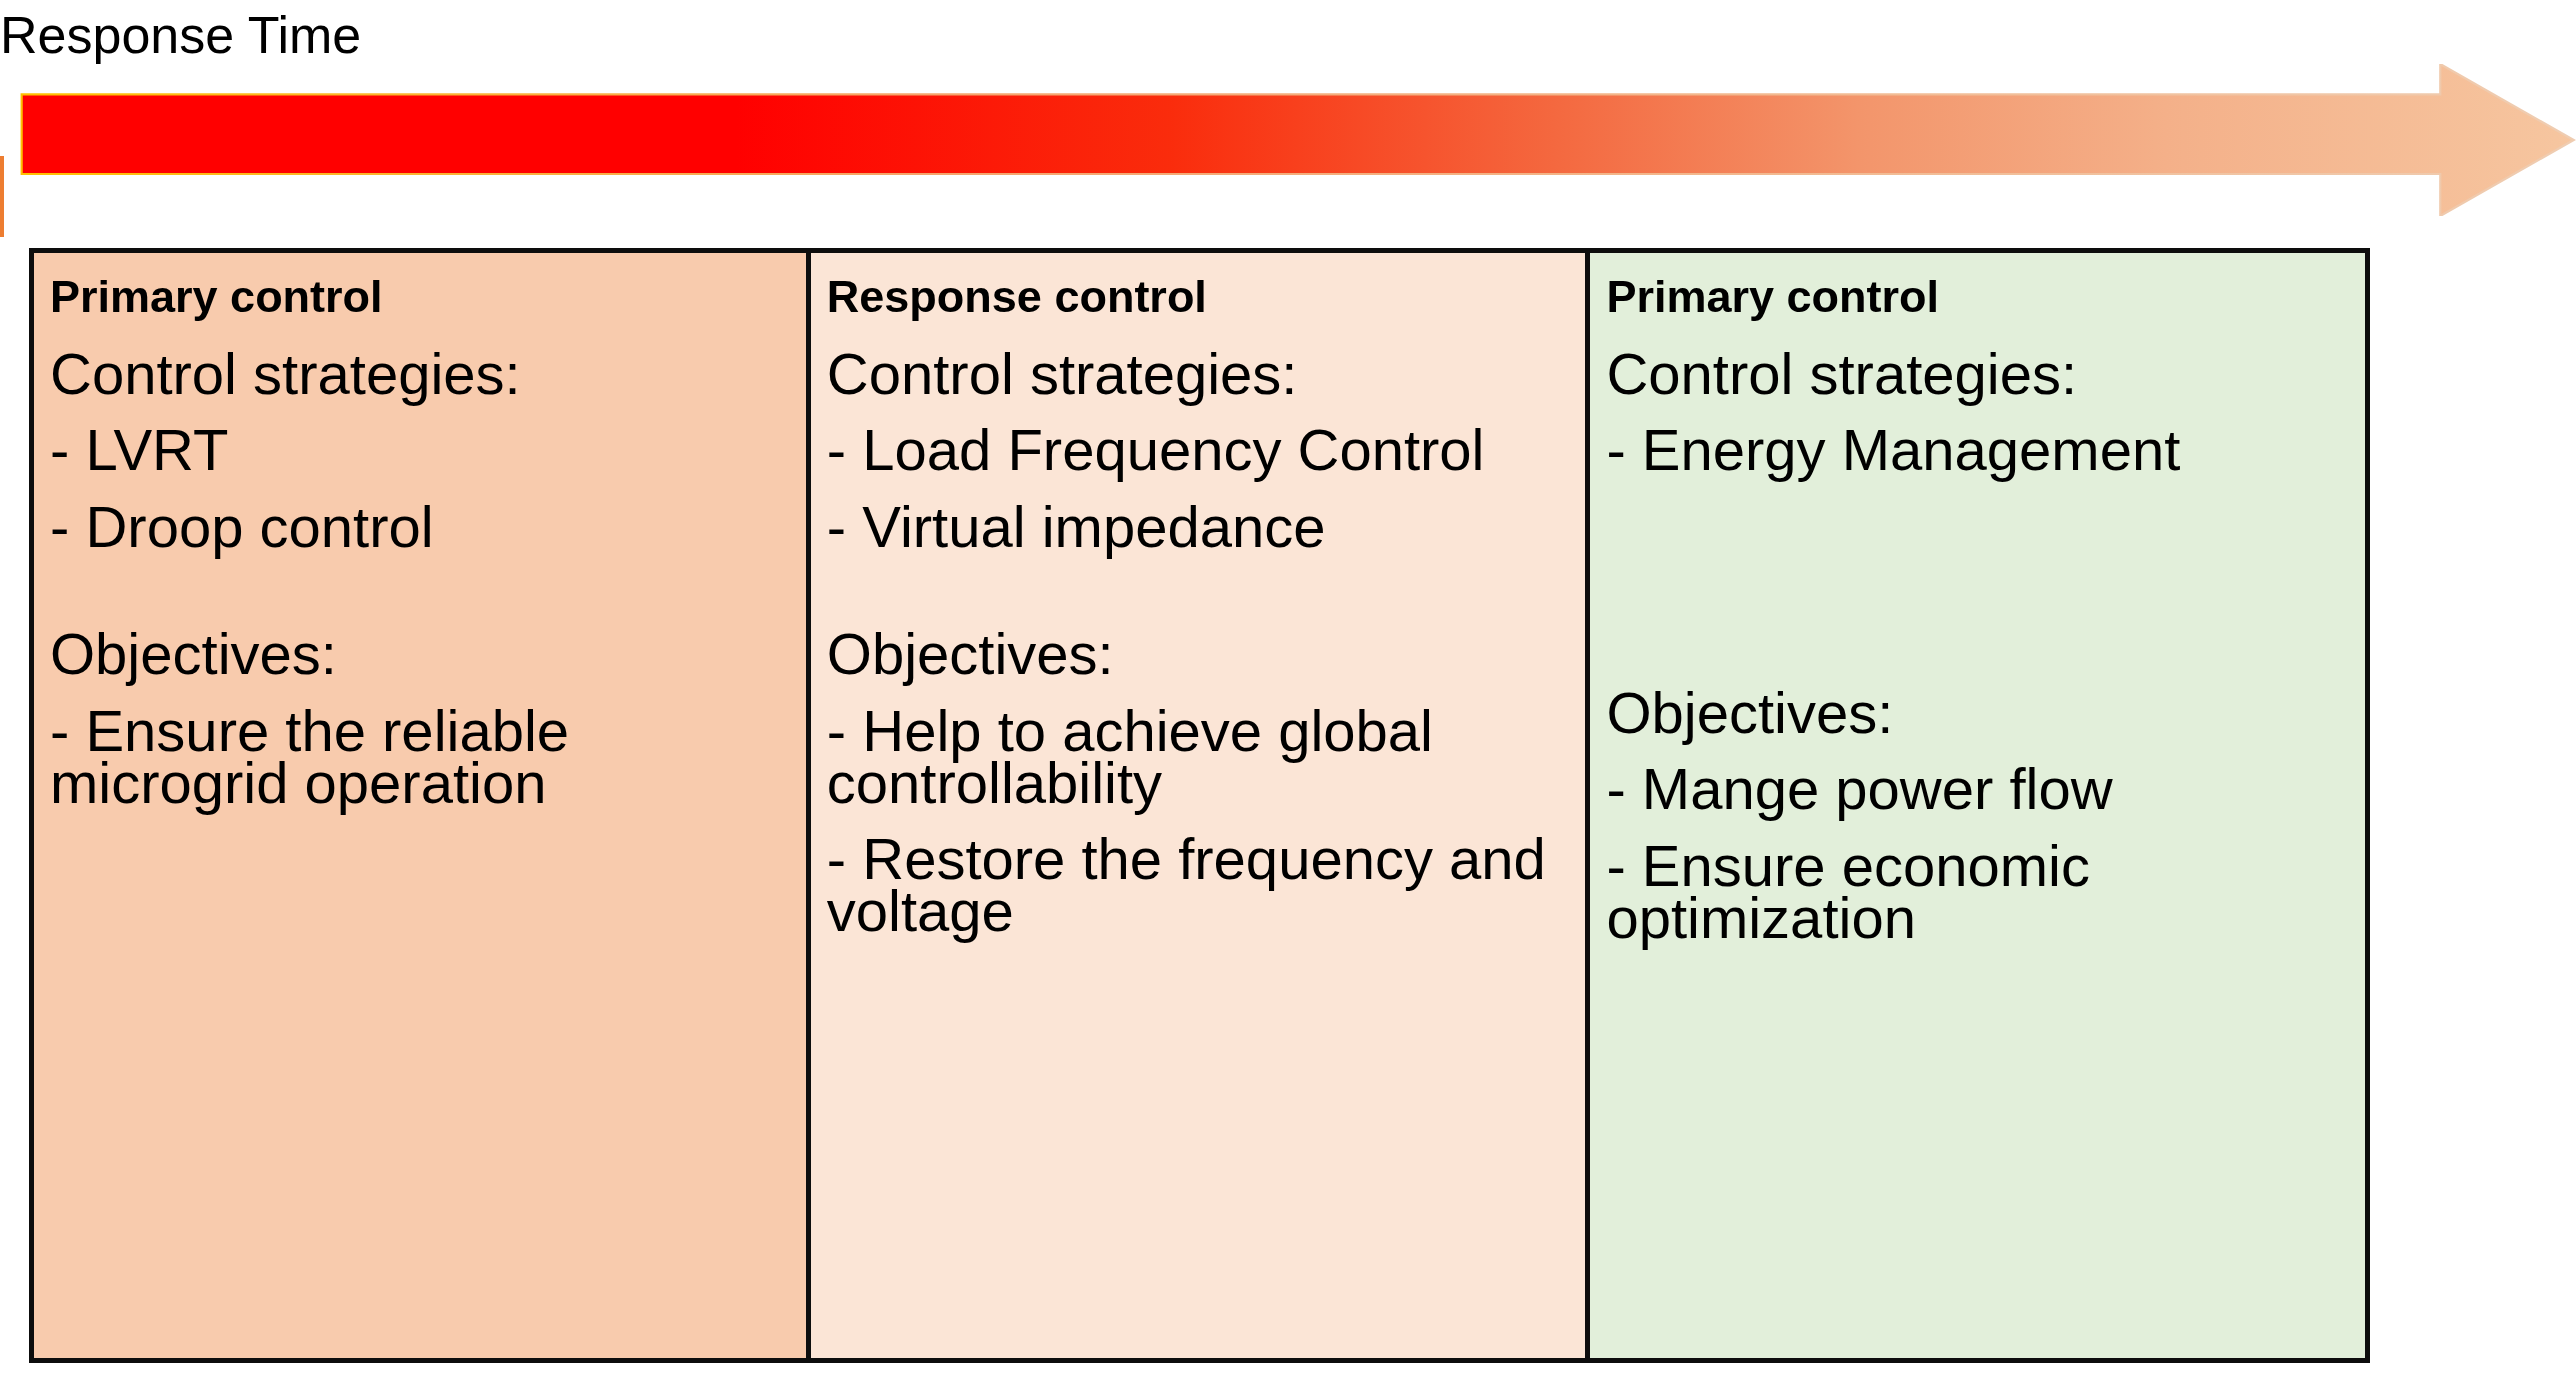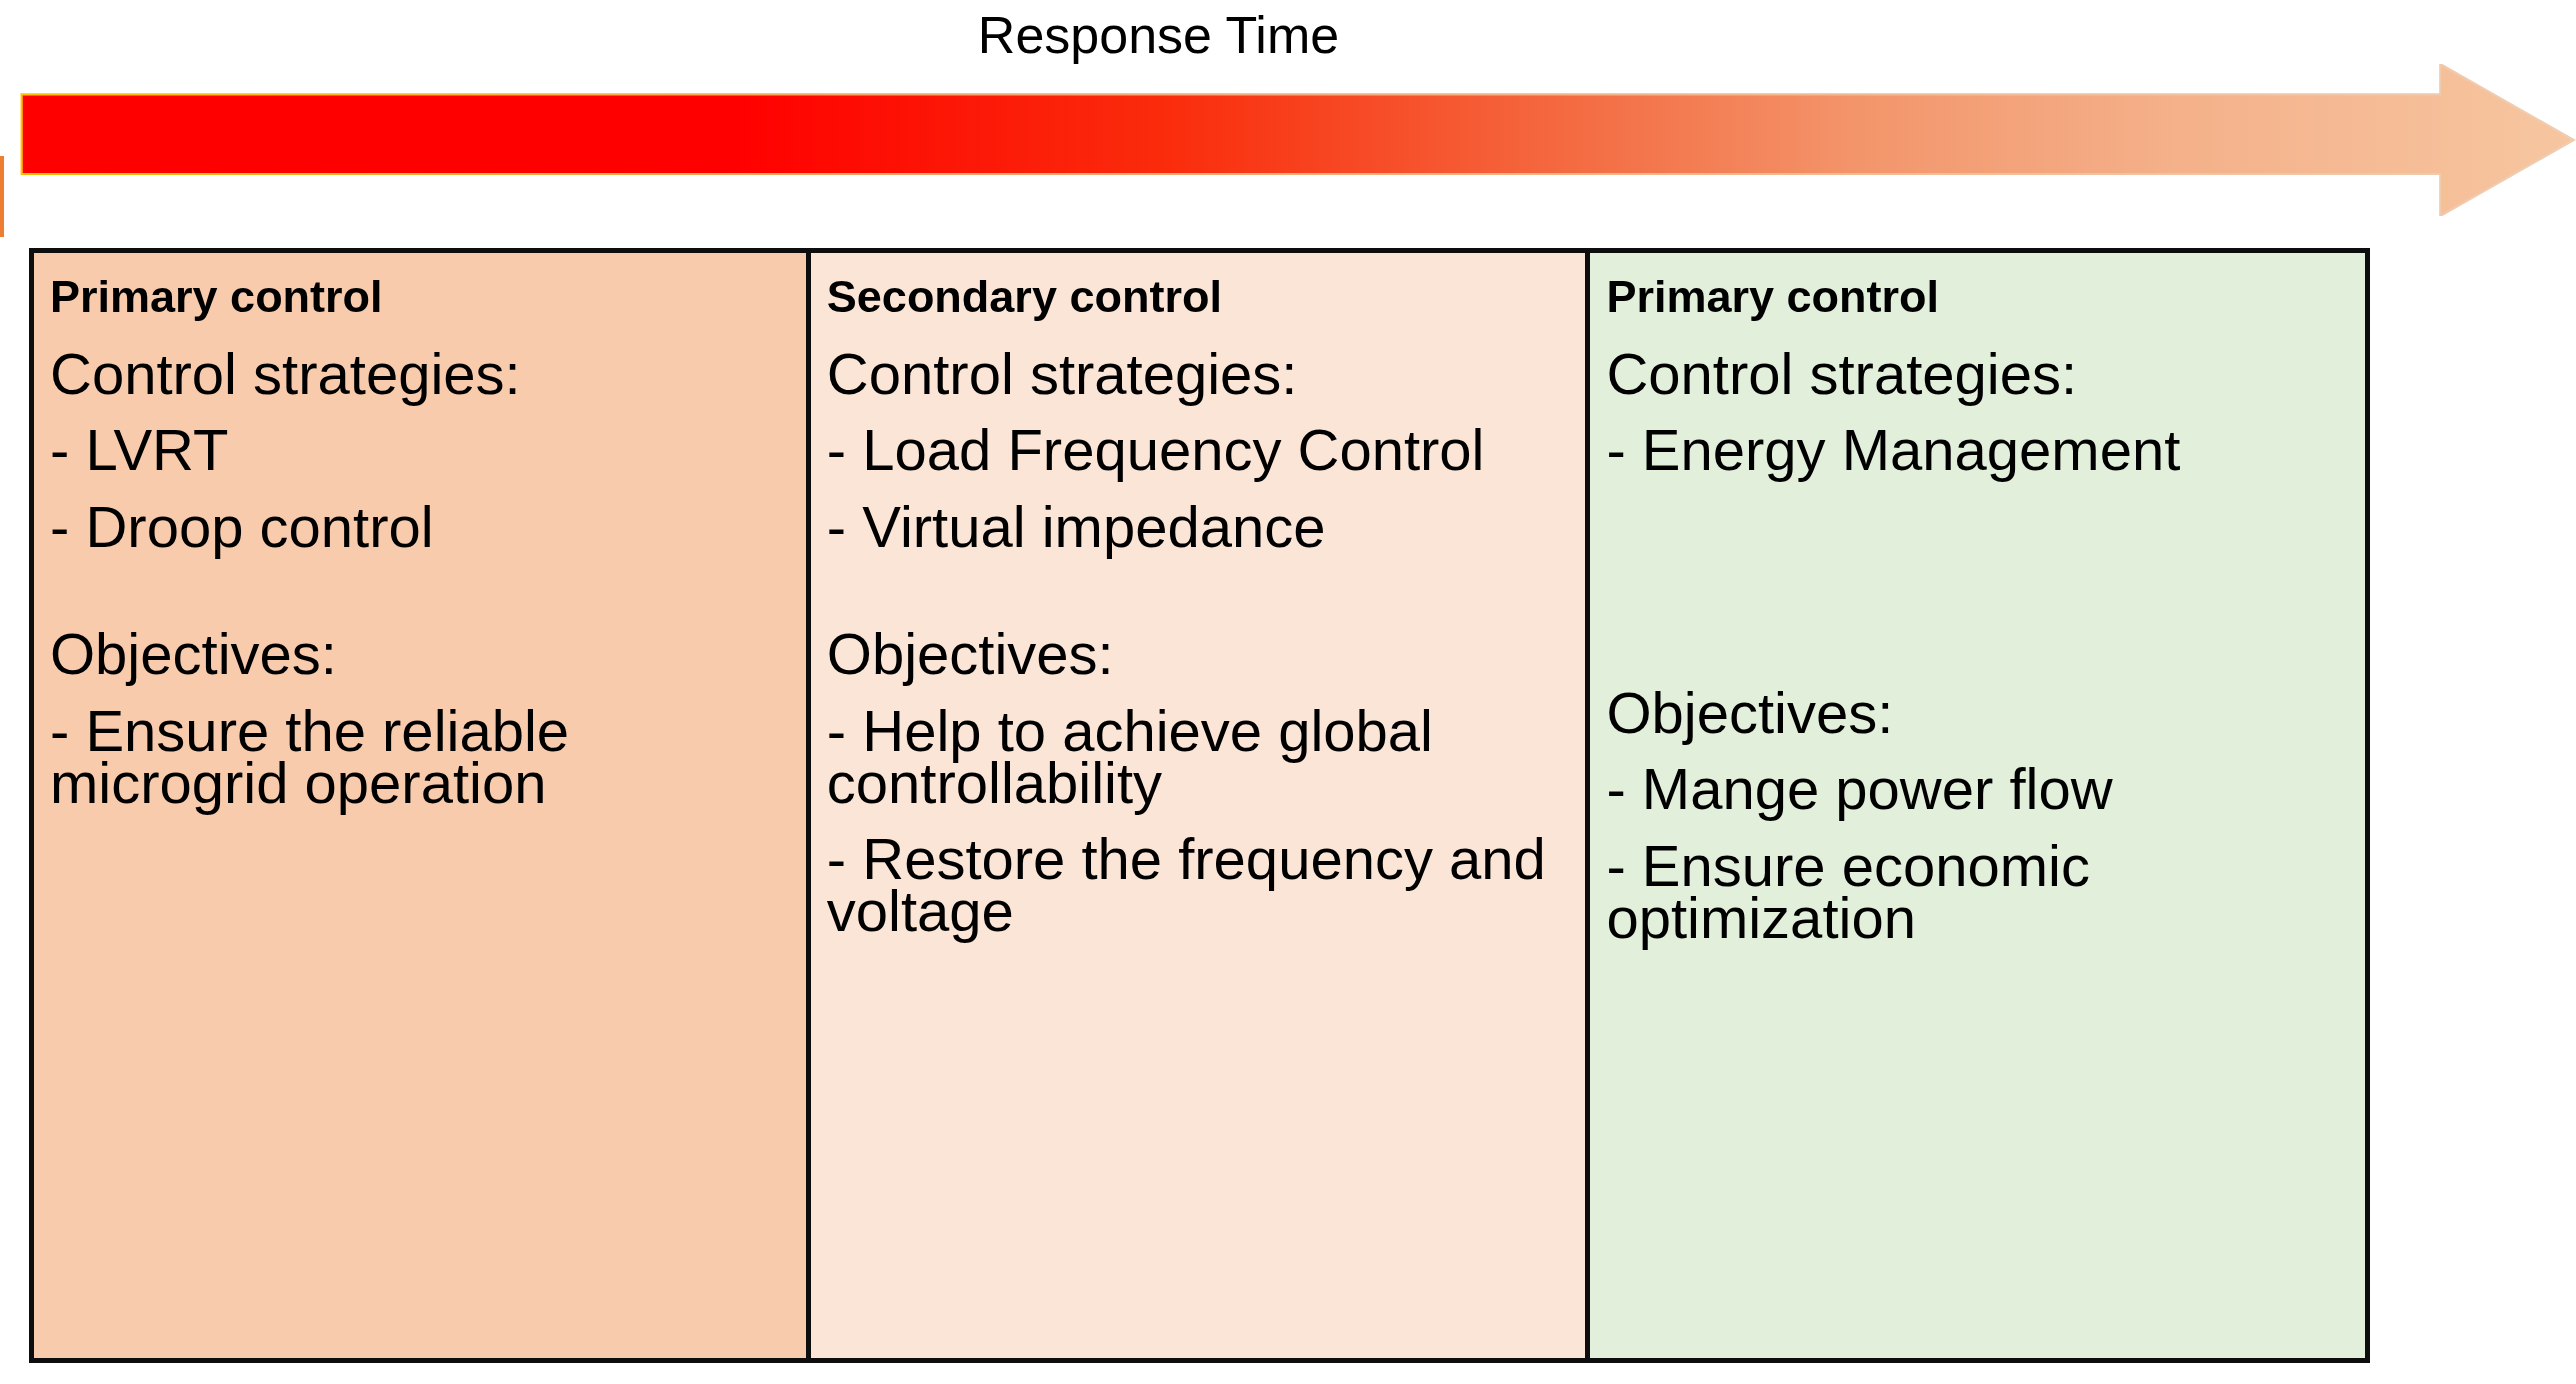--- a/index.html
+++ b/index.html
@@ -14,21 +14,21 @@
     font-family: "Liberation Sans", sans-serif;
     overflow: hidden;
   }
 
   
   #title {
     position: absolute;
     left: 0;
     top: 1.4px;
     width: 2317px;
-    text-align: center;
+    text-align: left;
     font-size: 52px;
     line-height: 69px;
     color: #000000;
     font-weight: 400;
     letter-spacing: 0px;
   }
 
   
   #arrow-wrap {
     position: absolute;
@@ -140,21 +140,21 @@
       <div class="cell-line">- LVRT</div>
       <div class="cell-line">- Droop control</div>
       <div class="spacer-md"></div>
       <div class="cell-line">Objectives:</div>
       <div class="cell-line">- Ensure the reliable microgrid operation</div>
     </div>
   </div>
 
   <div class="col" id="col-1">
     <div class="col-inner">
-      <div class="cell-head">Secondary control</div>
+      <div class="cell-head">Response control</div>
       <div class="cell-line">Control strategies:</div>
       <div class="cell-line">- Load Frequency Control</div>
       <div class="cell-line">- Virtual impedance</div>
       <div class="spacer-md"></div>
       <div class="cell-line">Objectives:</div>
       <div class="cell-line">- Help to achieve global controllability</div>
       <div class="cell-line">- Restore the frequency and voltage</div>
     </div>
   </div>
 

